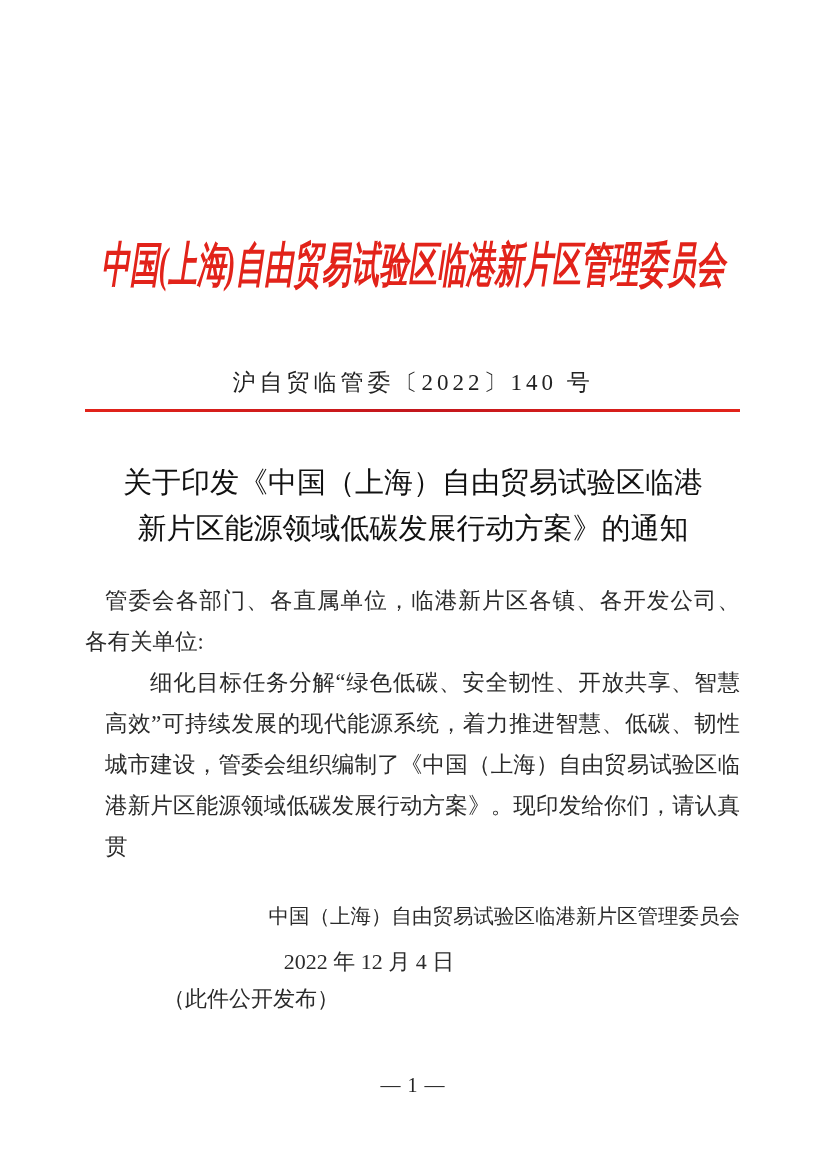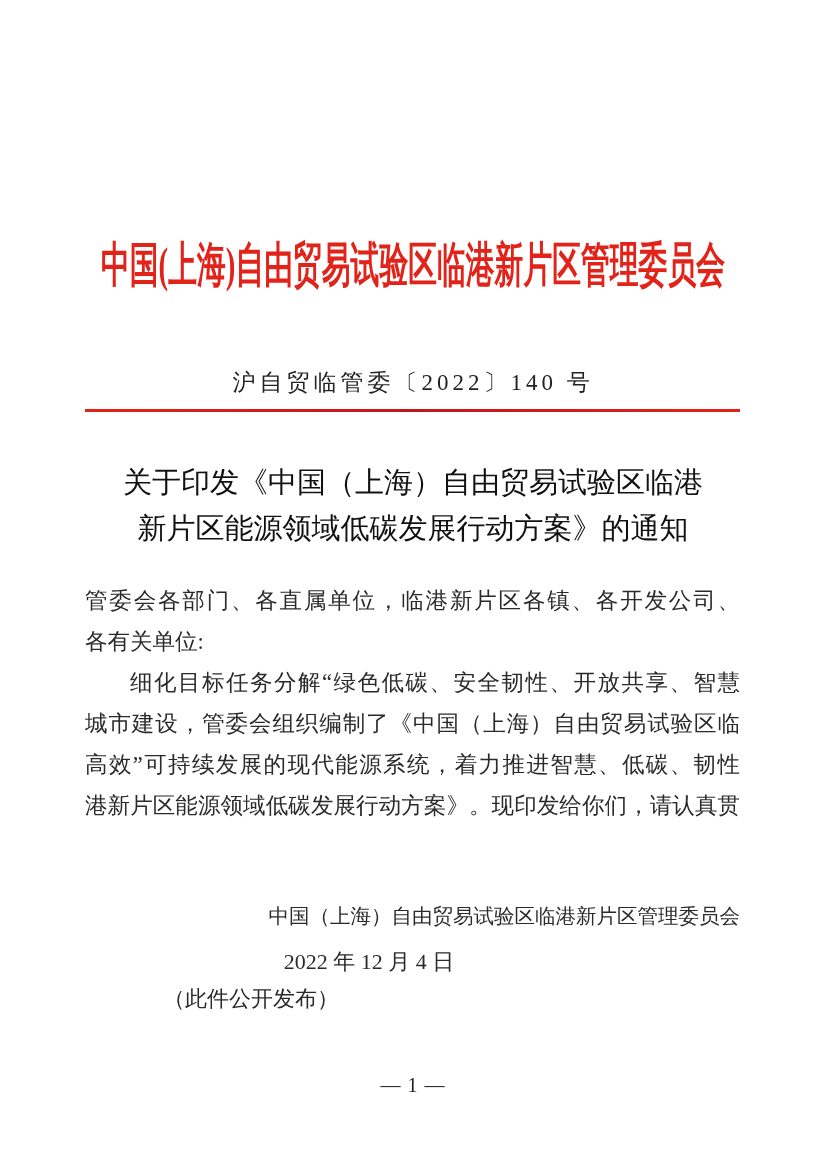--- a/index.html
+++ b/index.html
@@ -20,20 +20,21 @@
   
   .header-title {
     position: absolute;
     top: 236px;
     left: 0;
     width: 826px;
     display: flex;
     justify-content: center;
     line-height: 58px;
     white-space: nowrap;
+    font-style: italic;
   }
   .header-title .inner {
     font-size: 48px;
     font-weight: bold;
     color: var(--header-red, #e2231a);
     transform: scaleX(0.60);
     transform-origin: 50% 50%;
     letter-spacing: 0;
   }
 
@@ -86,20 +87,21 @@
     color: #2a2a2a;
   }
   .body-line {
     height: 41px;
     white-space: nowrap;
   }
   .body-line.fill {
     white-space: normal;
     text-align: justify;
     text-align-last: justify;
+    margin-left: 20px;
   }
   .body-line.indent {
     padding-left: 45px;
   }
 
   
   .signature {
     position: absolute;
     top: 901px;
     left: 85px;
@@ -164,22 +166,22 @@
 
   <div class="doc-title">
     <div>关于印发《中国（上海）自由贸易试验区临港</div>
     <div>新片区能源领域低碳发展行动方案》的通知</div>
   </div>
 
   <div class="body-block">
     <div class="body-line fill">管委会各部门、各直属单位，临港新片区各镇、各开发公司、</div>
     <div class="body-line">各有关单位:</div>
     <div class="body-line fill indent">细化目标任务分解“绿色低碳、安全韧性、开放共享、智慧</div>
+    <div class="body-line fill">高效”可持续发展的现代能源系统，着力推进智慧、低碳、韧性</div>
     <div class="body-line fill">城市建设，管委会组织编制了《中国（上海）自由贸易试验区临</div>
-    <div class="body-line fill">高效”可持续发展的现代能源系统，着力推进智慧、低碳、韧性</div>
     <div class="body-line fill">港新片区能源领域低碳发展行动方案》。现印发给你们，请认真贯</div>
   </div>
 
   <div class="signature">中国（上海）自由贸易试验区临港新片区管理委员会</div>
 
   <div class="sign-date">2022 年 12 月 4 日</div>
 
   <div class="public-note">（此件公开发布）</div>
 
   <div class="page-number">— 1 —</div>

